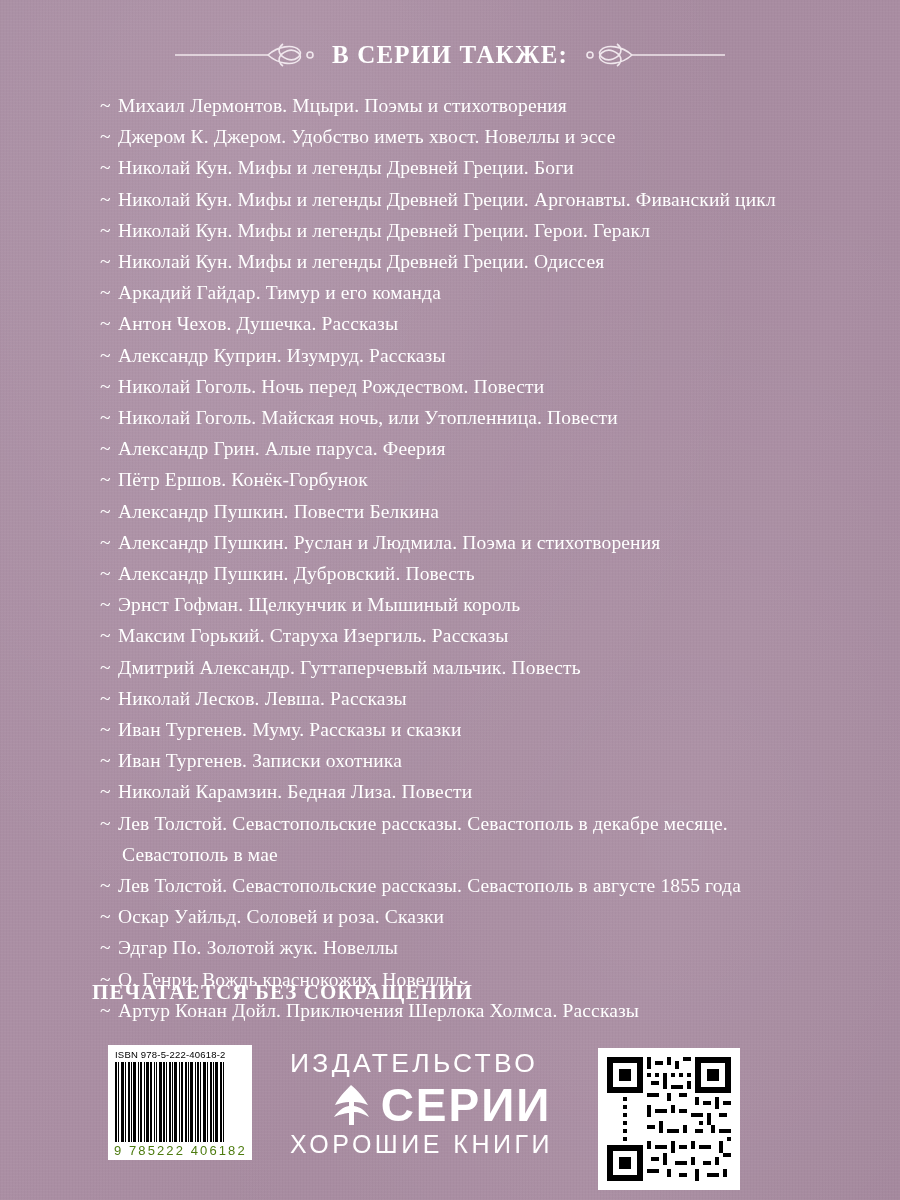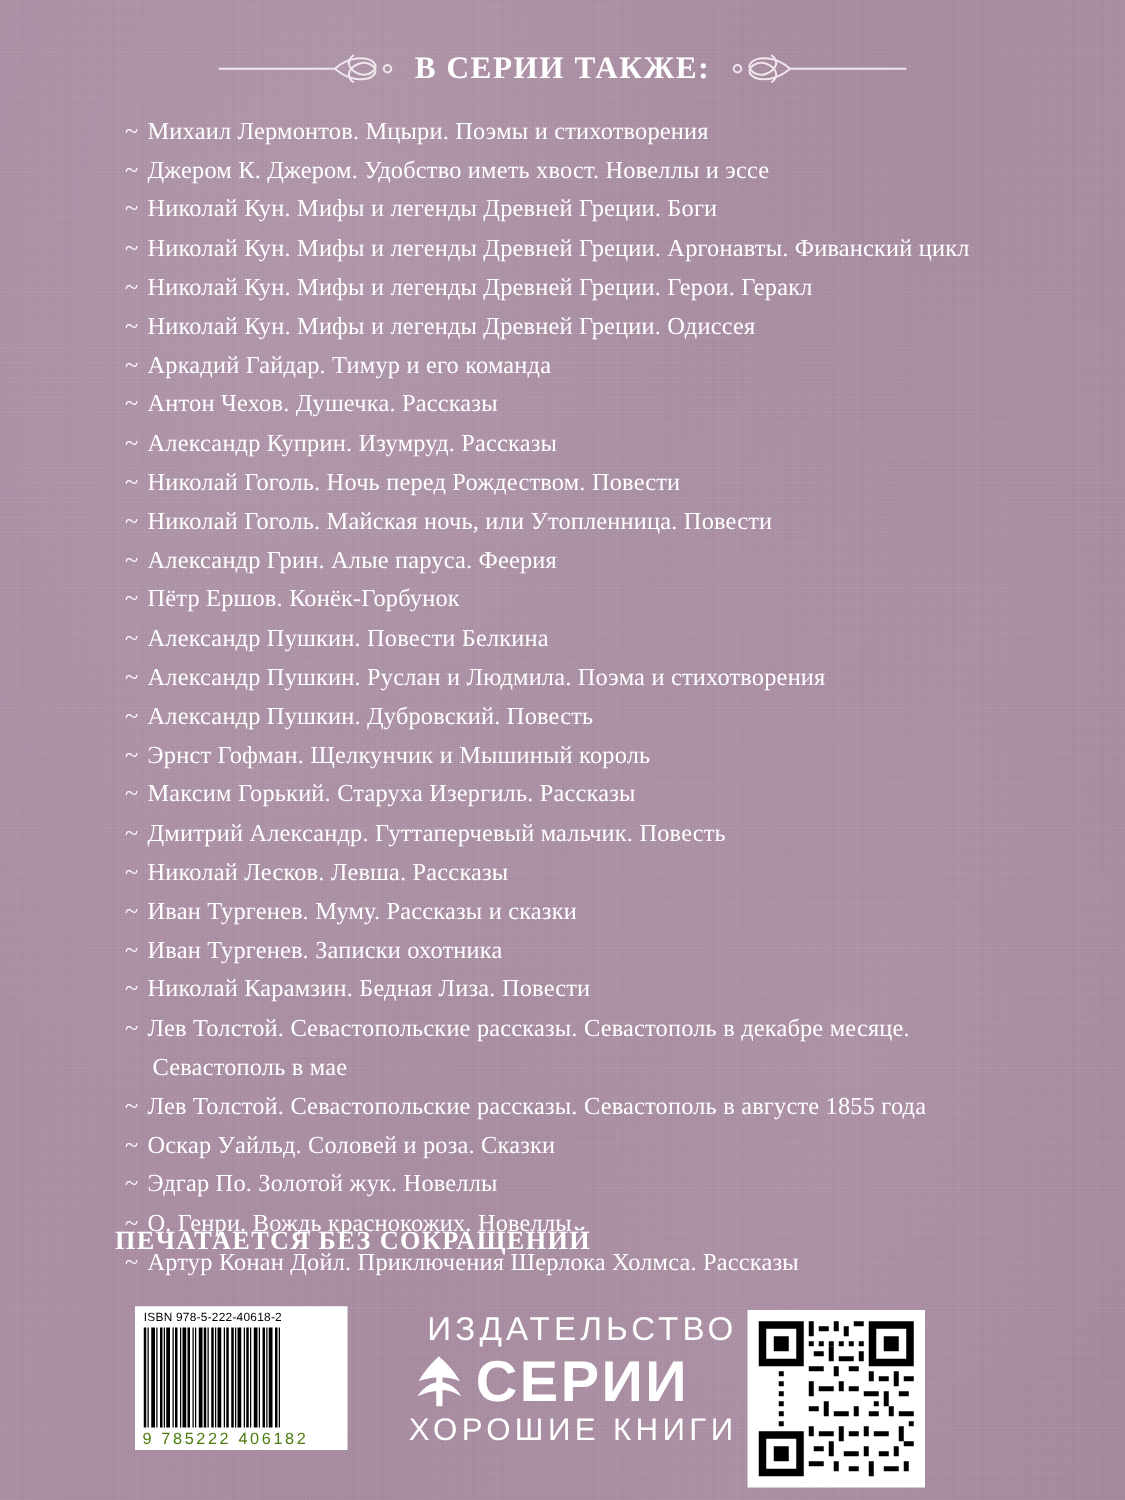--- a/index.html
+++ b/index.html
@@ -111,21 +111,21 @@
     top: 1040px;
     width: 900px;
     height: 160px;
   }
 
   
   .barcode-block {
     position: absolute;
     left: 108px;
     top: 5px;
-    width: 170px;
+    width: 144px;
     background: #ffffff;
     padding: 4px 5px 2px 5px;
     box-sizing: border-box;
   }
   .isbn-text {
     font-family: "Liberation Sans", sans-serif;
     font-size: 9.5px;
     color: #000;
     letter-spacing: 0.2px;
     margin: 0 0 2px 2px;
@@ -150,21 +150,21 @@
     margin: 1px 0 0 1px;
     white-space: nowrap;
   }
 
   
   .publisher {
     position: absolute;
     left: 290px;
     top: 8px;
     width: 300px;
-    text-align: right;
+    text-align: left;
     color: #ffffff;
   }
   .pub-top {
     font-family: "Liberation Sans", sans-serif;
     font-size: 26.5px;
     letter-spacing: 3.3px;
     font-weight: 400;
   }
   .pub-main {
     display: flex;

